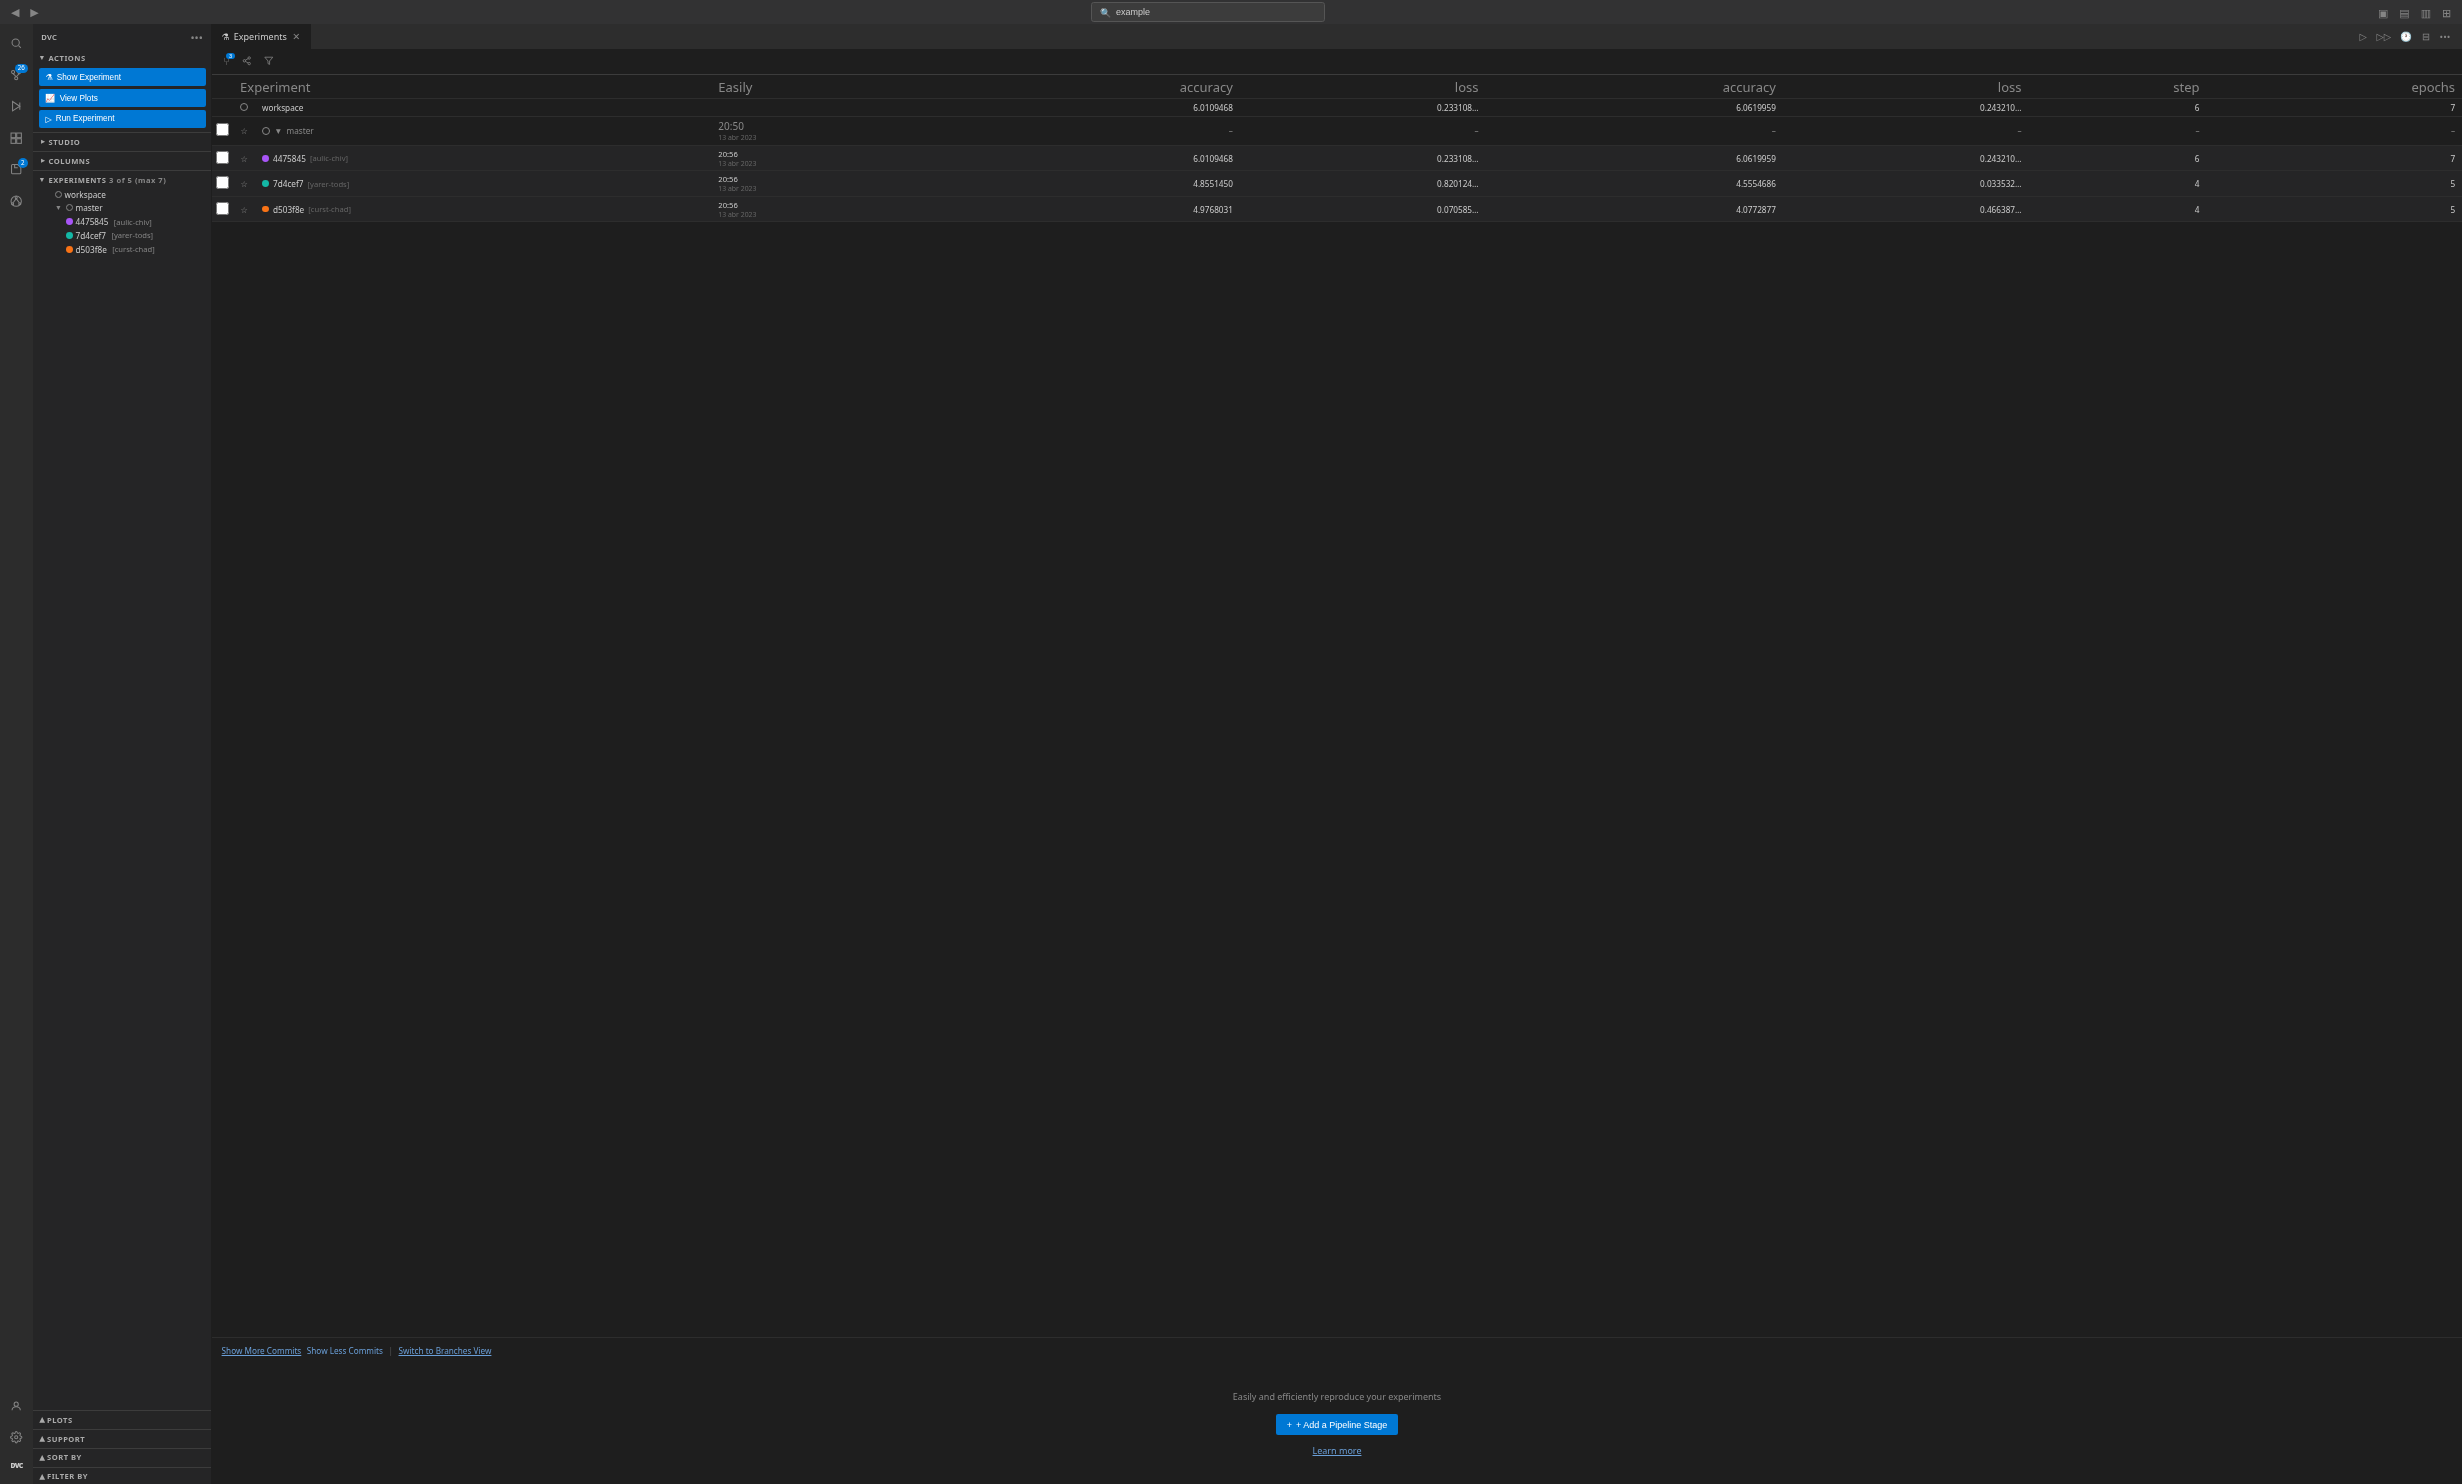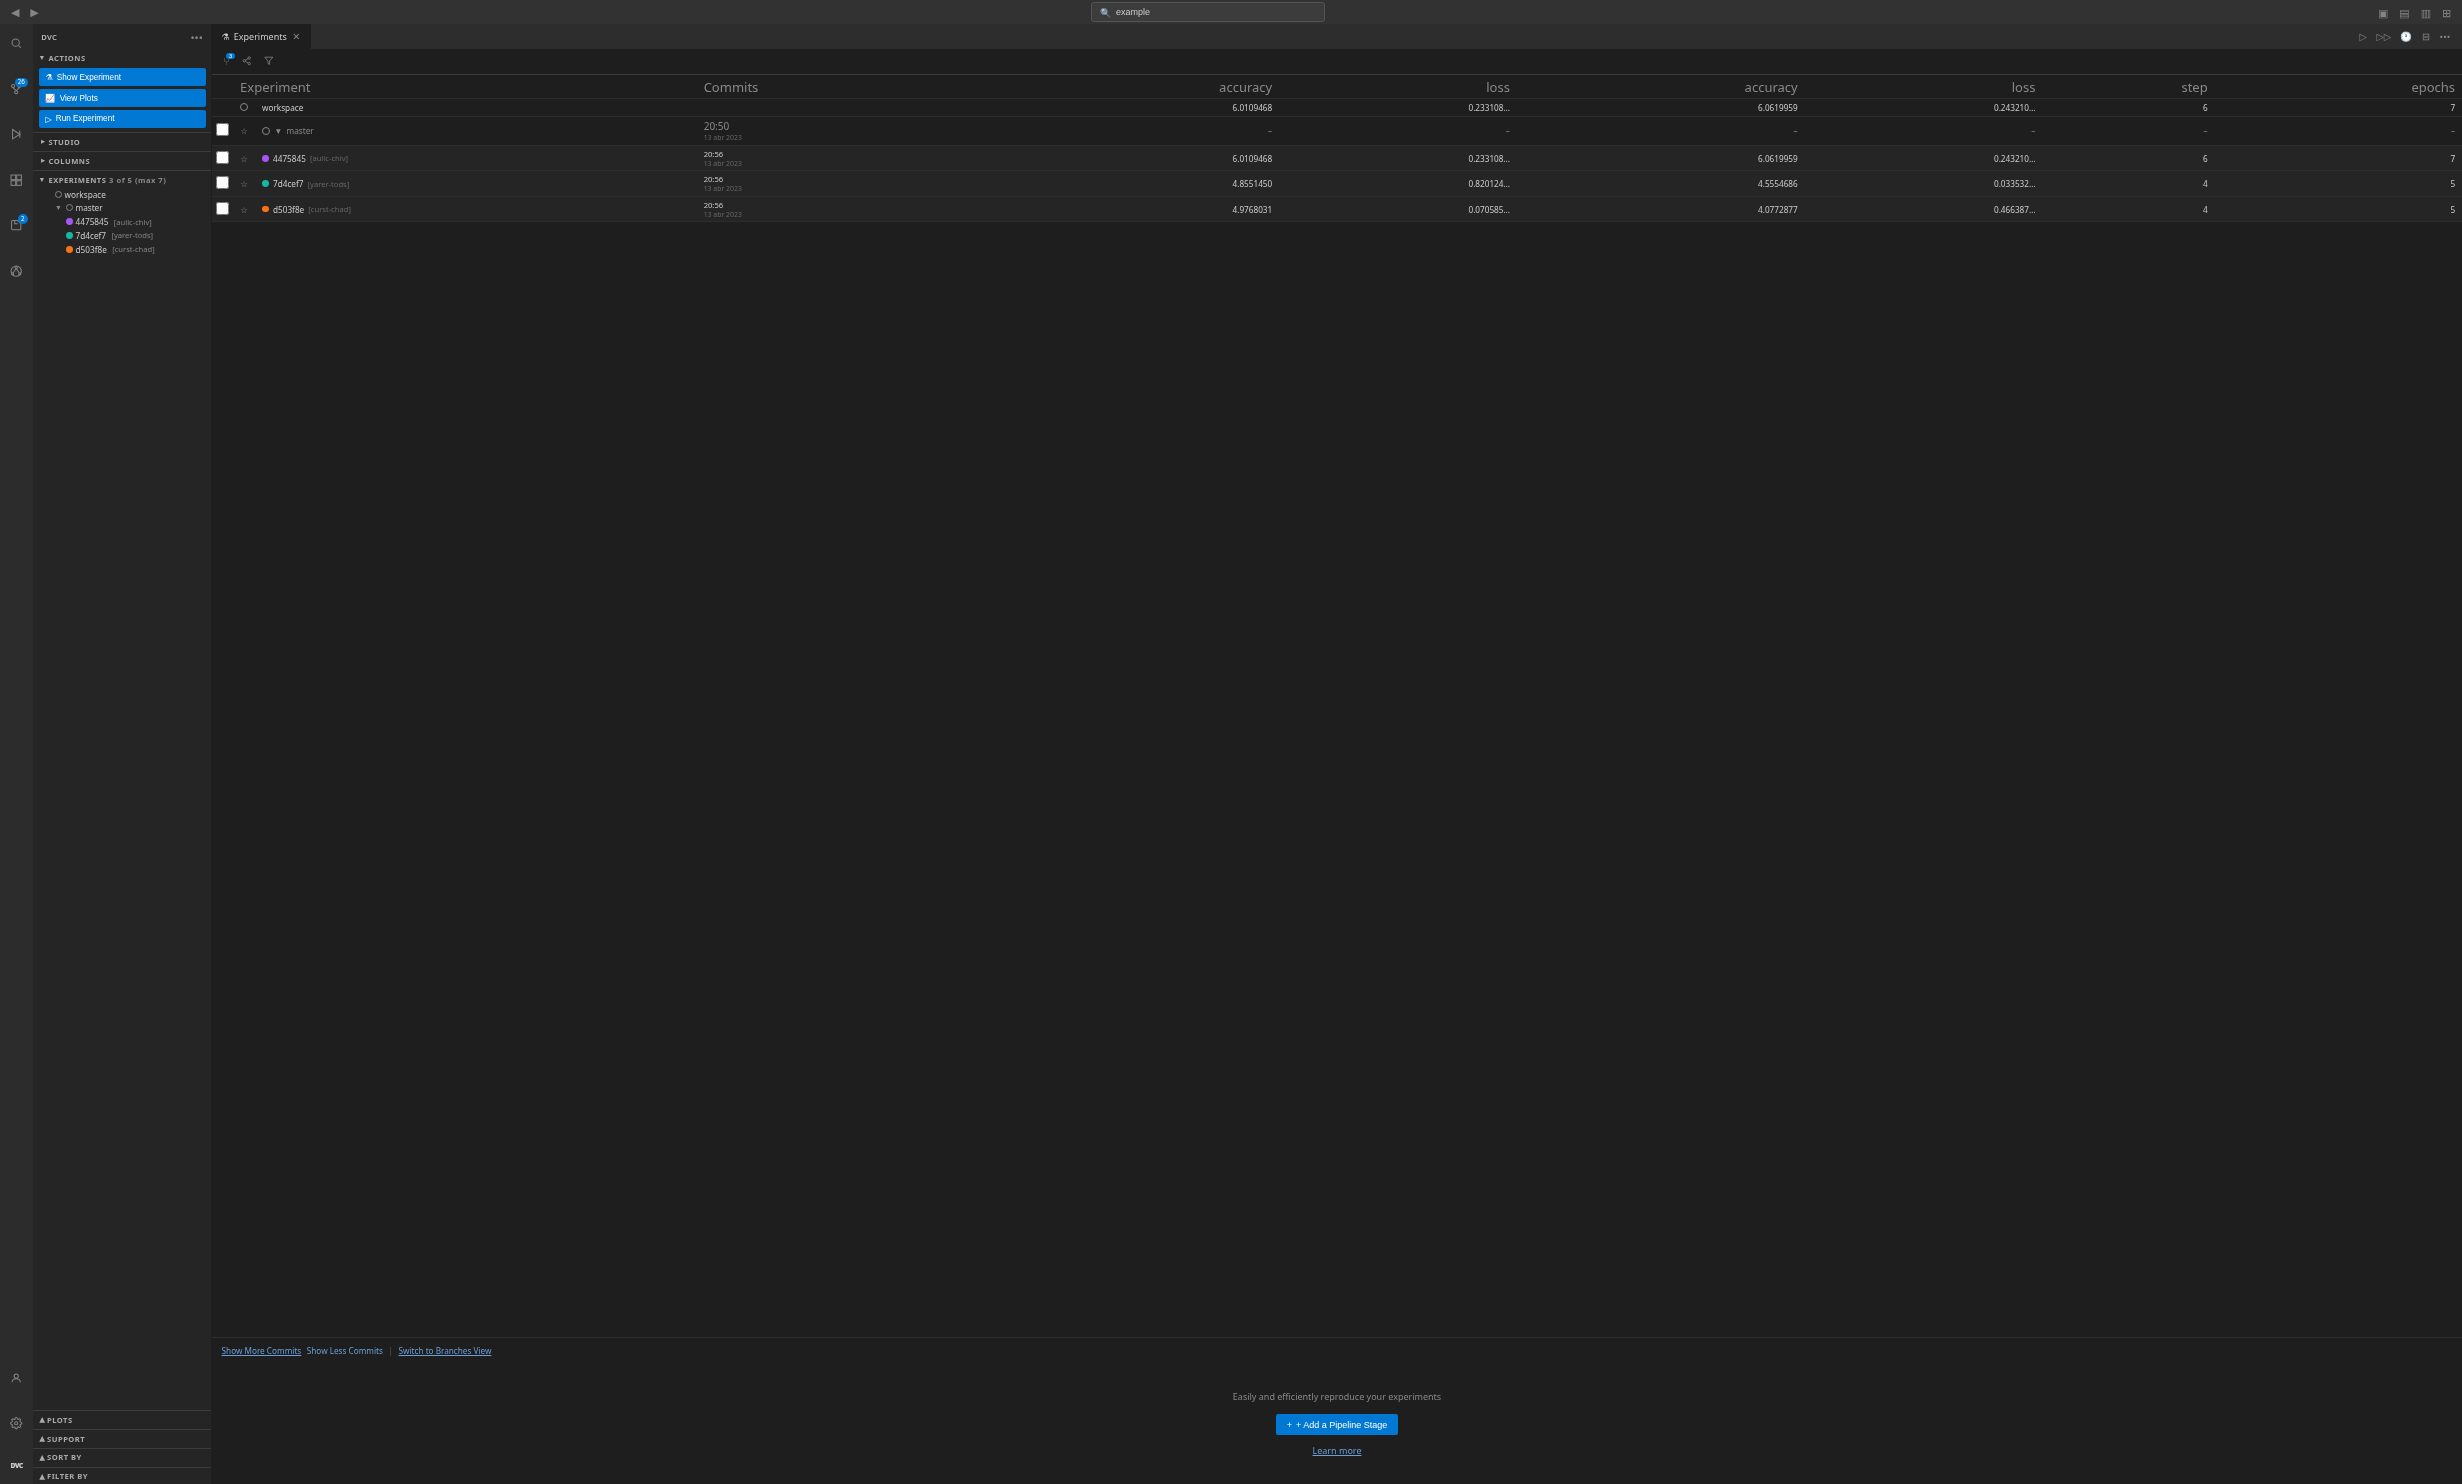--- a/index.html
+++ b/index.html
@@ -75,21 +75,21 @@
     }
 
     
     .activity-bar {
       width: 33px;
       background: #2c2c2c;
       display: flex;
       flex-direction: column;
       align-items: center;
       padding: 5.5px 0;
-      gap: 18px;
+      gap: 4px;
       flex-shrink: 0;
     }
     .activity-icon {
       width: 27.5px;
       height: 27.5px;
       display: flex;
       align-items: center;
       justify-content: center;
       color: #858585;
       cursor: pointer;
@@ -674,21 +674,21 @@
 
       <div class="exp-table-wrapper">
         <table>
           <thead>
 
 
 
             <tr>
               <th class="checkbox-cell"></th>
               <th class="left" colspan="2" style="cursor:pointer;">Experiment</th>
-              <th style="cursor:pointer; text-align:left;">Commits</th>
+              <th style="cursor:pointer; text-align:left;">Easily</th>
               <th style="cursor:pointer;">accuracy</th>
               <th style="cursor:pointer;">loss</th>
               <th style="cursor:pointer;">accuracy</th>
               <th style="cursor:pointer;">loss</th>
               <th style="cursor:pointer;">step</th>
               <th style="cursor:pointer;">epochs</th>
             </tr>
           </thead>
           <tbody>
 

